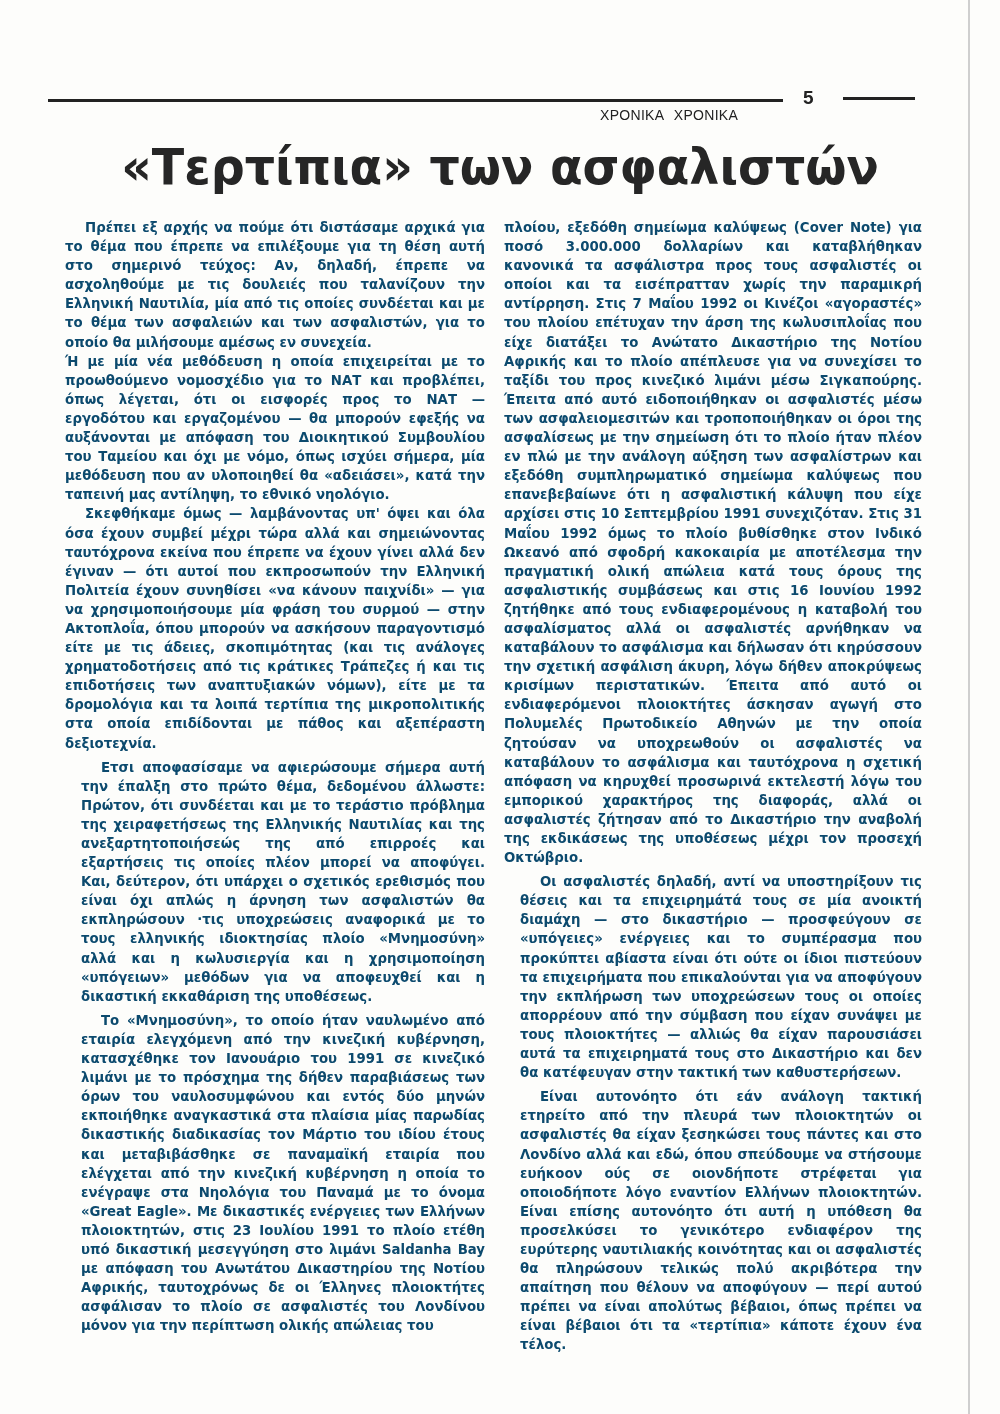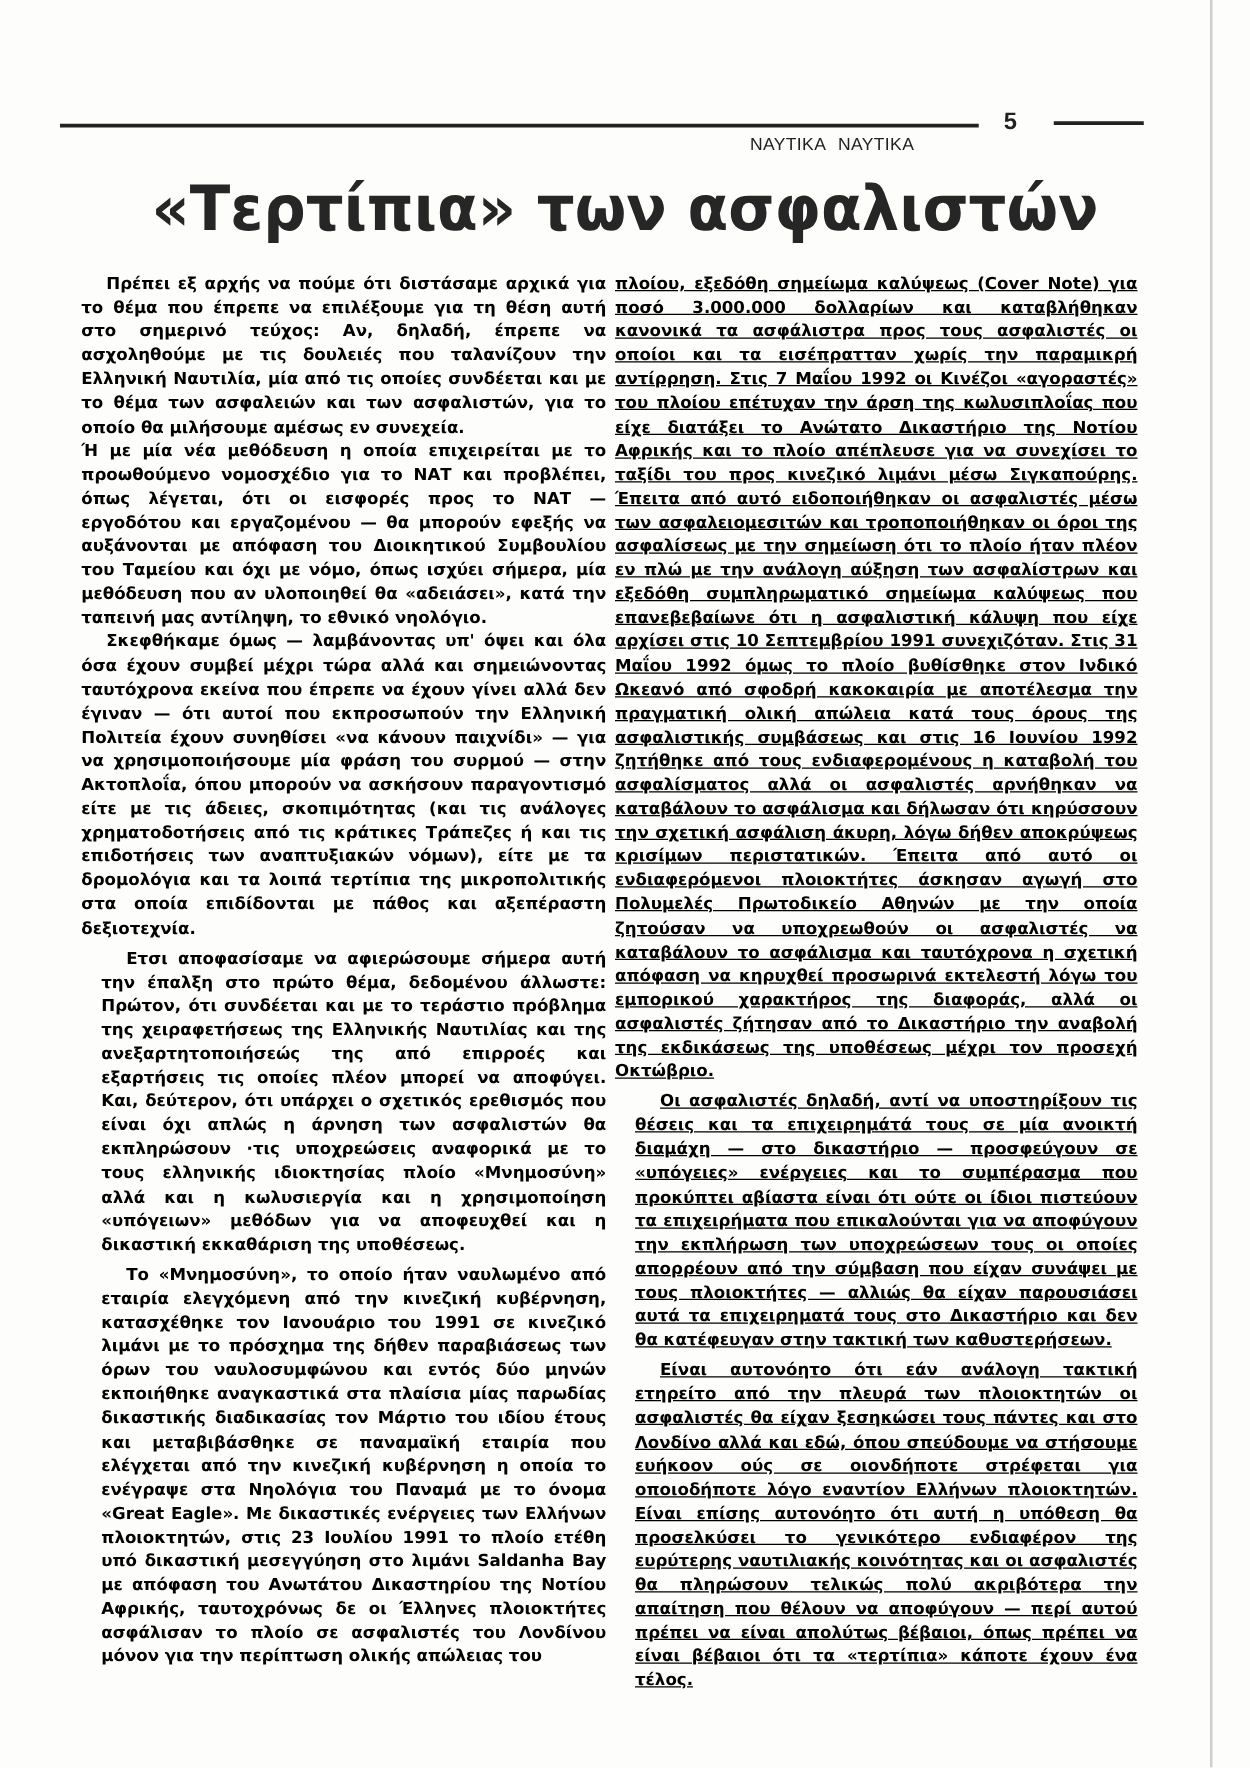--- a/index.html
+++ b/index.html
@@ -13,39 +13,39 @@
   .page-num { position: absolute; left: 803px; top: 87px; font-family: "Liberation Sans", sans-serif; font-weight: bold; font-size: 19px; color: #222; }
   .mag-name { position: absolute; left: 600px; top: 107px; font-family: "Liberation Sans", sans-serif; font-size: 14px; letter-spacing: 0.3px; color: #222; word-spacing: 6px; }
   .title {
     position: absolute; left: 0; width: 1000px; top: 138px; text-align: center;
     font-family: "DejaVu Sans", sans-serif; font-weight: bold; font-size: 50px; color: #262626;
     letter-spacing: 0px; transform: scaleX(0.95);
   }
   .col {
     position: absolute; top: 218px; width: 420px;
     font-family: "DejaVu Sans", sans-serif; font-weight: bold; font-size: 13.3px; line-height: 19.1px;
-    color: #000000; text-align: justify;
+    color: #0c4a6e; text-align: justify;
   }
   .col-left { left: 65px; }
-  .col-right { left: 492px; width: 418px; text-decoration: underline; }
+  .col-right { left: 504px; width: 418px; }
   .col p { margin: 0; text-indent: 0; }
   .col p.ind { text-indent: 20px; }
   .col p.noind { text-indent: 0; }
   .col p.gap { margin-top: 5px; margin-left: 16px; }
 </style>
 </head>
 <body>
 
 <div class="edge-line"></div>
 
 <div>
   <div class="rule-left"></div>
   <div class="page-num">5</div>
   <div class="rule-right"></div>
-  <div class="mag-name">ΝΑΥΤΙΚΑ ΝΑΥΤΙΚΑ</div>
+  <div class="mag-name">ΧΡΟΝΙΚΑ ΧΡΟΝΙΚΑ</div>
 </div>
 
 <h1 class="title" style="margin:0;">«Τερτίπια» των ασφαλιστών</h1>
 
 <div class="col col-left">
   <p class="ind">Πρέπει εξ αρχής να πούμε ότι διστάσαμε αρχικά για το θέμα που έπρεπε να επιλέξουμε για τη θέση αυτή στο σημερινό τεύχος: Αν, δηλαδή, έπρεπε να ασχοληθούμε με τις δουλειές που ταλανίζουν την Ελληνική Ναυτιλία, μία από τις οποίες συνδέεται και με το θέμα των ασφαλειών και των ασφαλιστών, για το οποίο θα μιλήσουμε αμέσως εν συνεχεία.</p>
   <p class="noind">Ή με μία νέα μεθόδευση η οποία επιχειρείται με το προωθούμενο νομοσχέδιο για το ΝΑΤ και προβλέπει, όπως λέγεται, ότι οι εισφορές προς το ΝΑΤ — εργοδότου και εργαζομένου — θα μπορούν εφεξής να αυξάνονται με απόφαση του Διοικητικού Συμβουλίου του Ταμείου και όχι με νόμο, όπως ισχύει σήμερα, μία μεθόδευση που αν υλοποιηθεί θα «αδειάσει», κατά την ταπεινή μας αντίληψη, το εθνικό νηολόγιο.</p>
   <p class="ind">Σκεφθήκαμε όμως — λαμβάνοντας υπ' όψει και όλα όσα έχουν συμβεί μέχρι τώρα αλλά και σημειώνοντας ταυτόχρονα εκείνα που έπρεπε να έχουν γίνει αλλά δεν έγιναν — ότι αυτοί που εκπροσωπούν την Ελληνική Πολιτεία έχουν συνηθίσει «να κάνουν παιχνίδι» — για να χρησιμοποιήσουμε μία φράση του συρμού — στην Ακτοπλοΐα, όπου μπορούν να ασκήσουν παραγοντισμό είτε με τις άδειες, σκοπιμότητας (και τις ανάλογες χρηματοδοτήσεις από τις κράτικες Τράπεζες ή και τις επιδοτήσεις των αναπτυξιακών νόμων), είτε με τα δρομολόγια και τα λοιπά τερτίπια της μικροπολιτικής στα οποία επιδίδονται με πάθος και αξεπέραστη δεξιοτεχνία.</p>
   <p class="ind gap">Ετσι αποφασίσαμε να αφιερώσουμε σήμερα αυτή την έπαλξη στο πρώτο θέμα, δεδομένου άλλωστε: Πρώτον, ότι συνδέεται και με το τεράστιο πρόβλημα της χειραφετήσεως της Ελληνικής Ναυτιλίας και της ανεξαρτητοποιήσεώς της από επιρροές και εξαρτήσεις τις οποίες πλέον μπορεί να αποφύγει. Και, δεύτερον, ότι υπάρχει ο σχετικός ερεθισμός που είναι όχι απλώς η άρνηση των ασφαλιστών θα εκπληρώσουν ·τις υποχρεώσεις αναφορικά με το τους ελληνικής ιδιοκτησίας πλοίο «Μνημοσύνη» αλλά και η κωλυσιεργία και η χρησιμοποίηση «υπόγειων» μεθόδων για να αποφευχθεί και η δικαστική εκκαθάριση της υποθέσεως.</p>
   <p class="ind gap">Το «Μνημοσύνη», το οποίο ήταν ναυλωμένο από εταιρία ελεγχόμενη από την κινεζική κυβέρνηση, κατασχέθηκε τον Ιανουάριο του 1991 σε κινεζικό λιμάνι με το πρόσχημα της δήθεν παραβιάσεως των όρων του ναυλοσυμφώνου και εντός δύο μηνών εκποιήθηκε αναγκαστικά στα πλαίσια μίας παρωδίας δικαστικής διαδικασίας τον Μάρτιο του ιδίου έτους και μεταβιβάσθηκε σε παναμαϊκή εταιρία που ελέγχεται από την κινεζική κυβέρνηση η οποία το ενέγραψε στα Νηολόγια του Παναμά με το όνομα «Great Eagle». Με δικαστικές ενέργειες των Ελλήνων πλοιοκτητών, στις 23 Ιουλίου 1991 το πλοίο ετέθη υπό δικαστική μεσεγγύηση στο λιμάνι Saldanha Bay με απόφαση του Ανωτάτου Δικαστηρίου της Νοτίου Αφρικής, ταυτοχρόνως δε οι Έλληνες πλοιοκτήτες ασφάλισαν το πλοίο σε ασφαλιστές του Λονδίνου μόνον για την περίπτωση ολικής απώλειας του</p>

